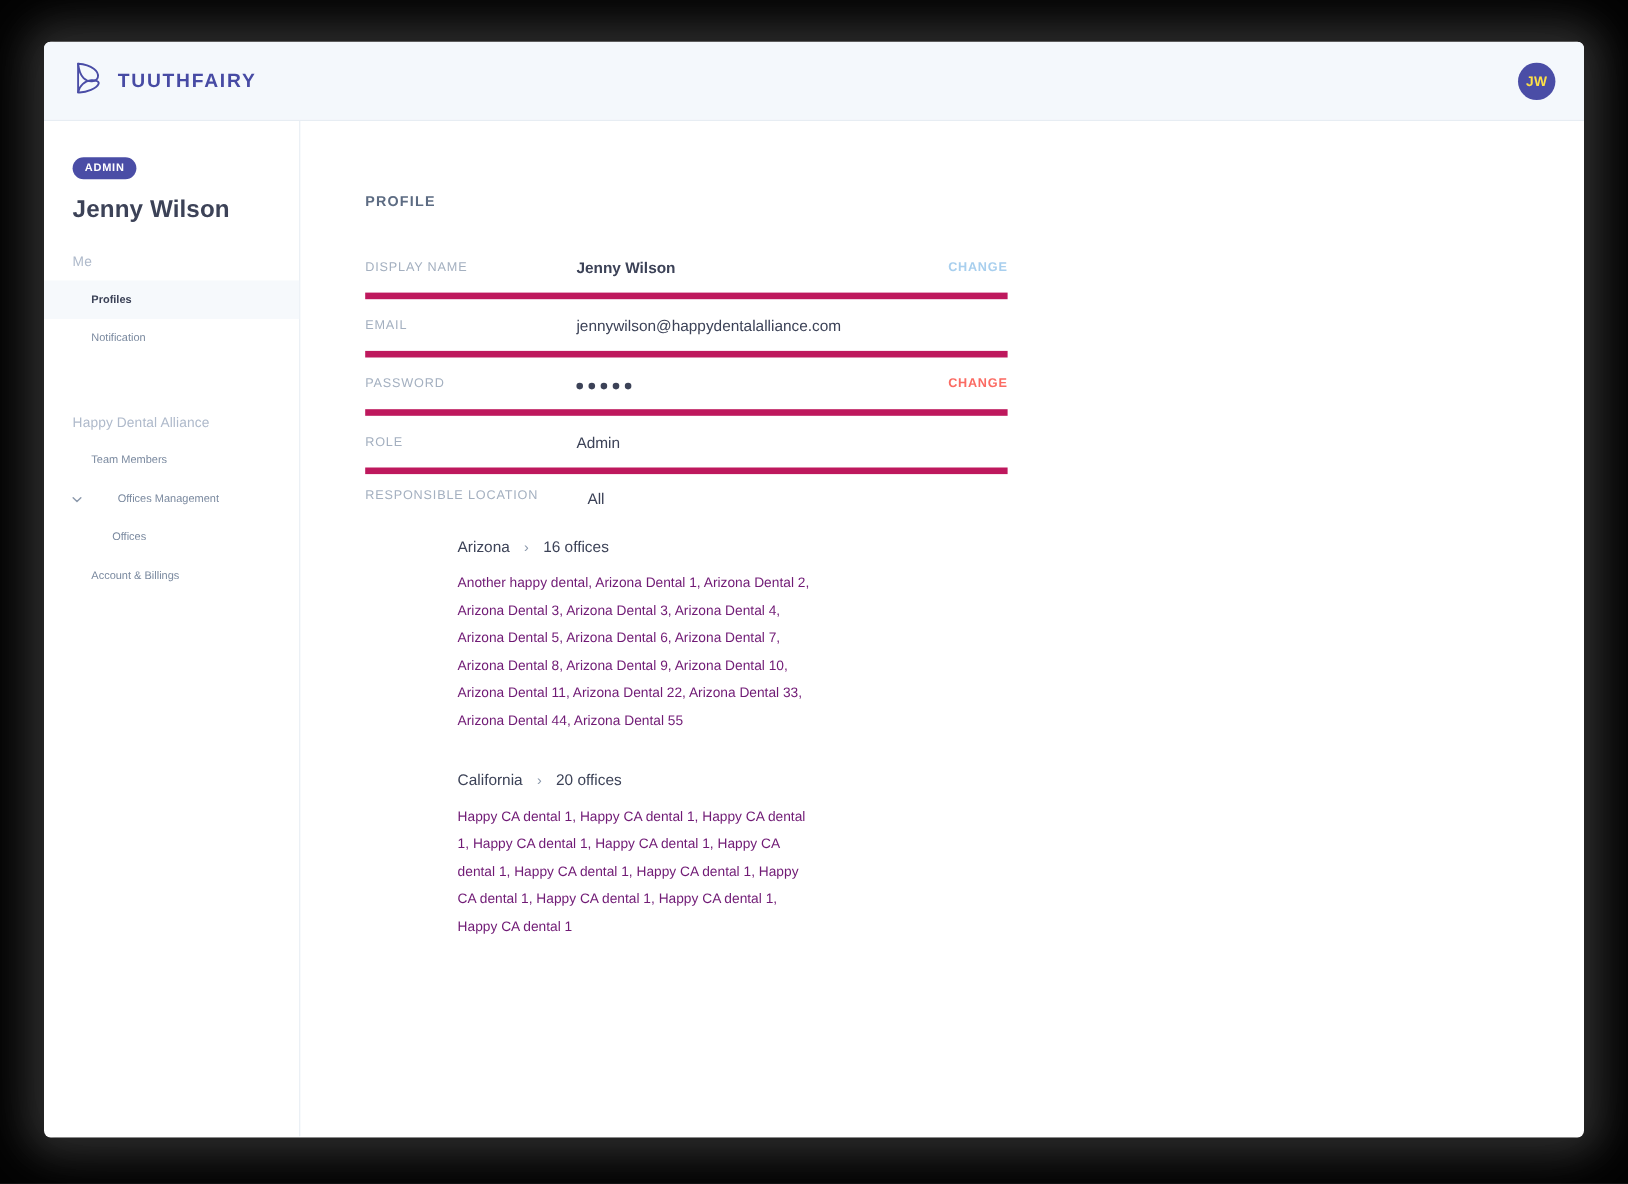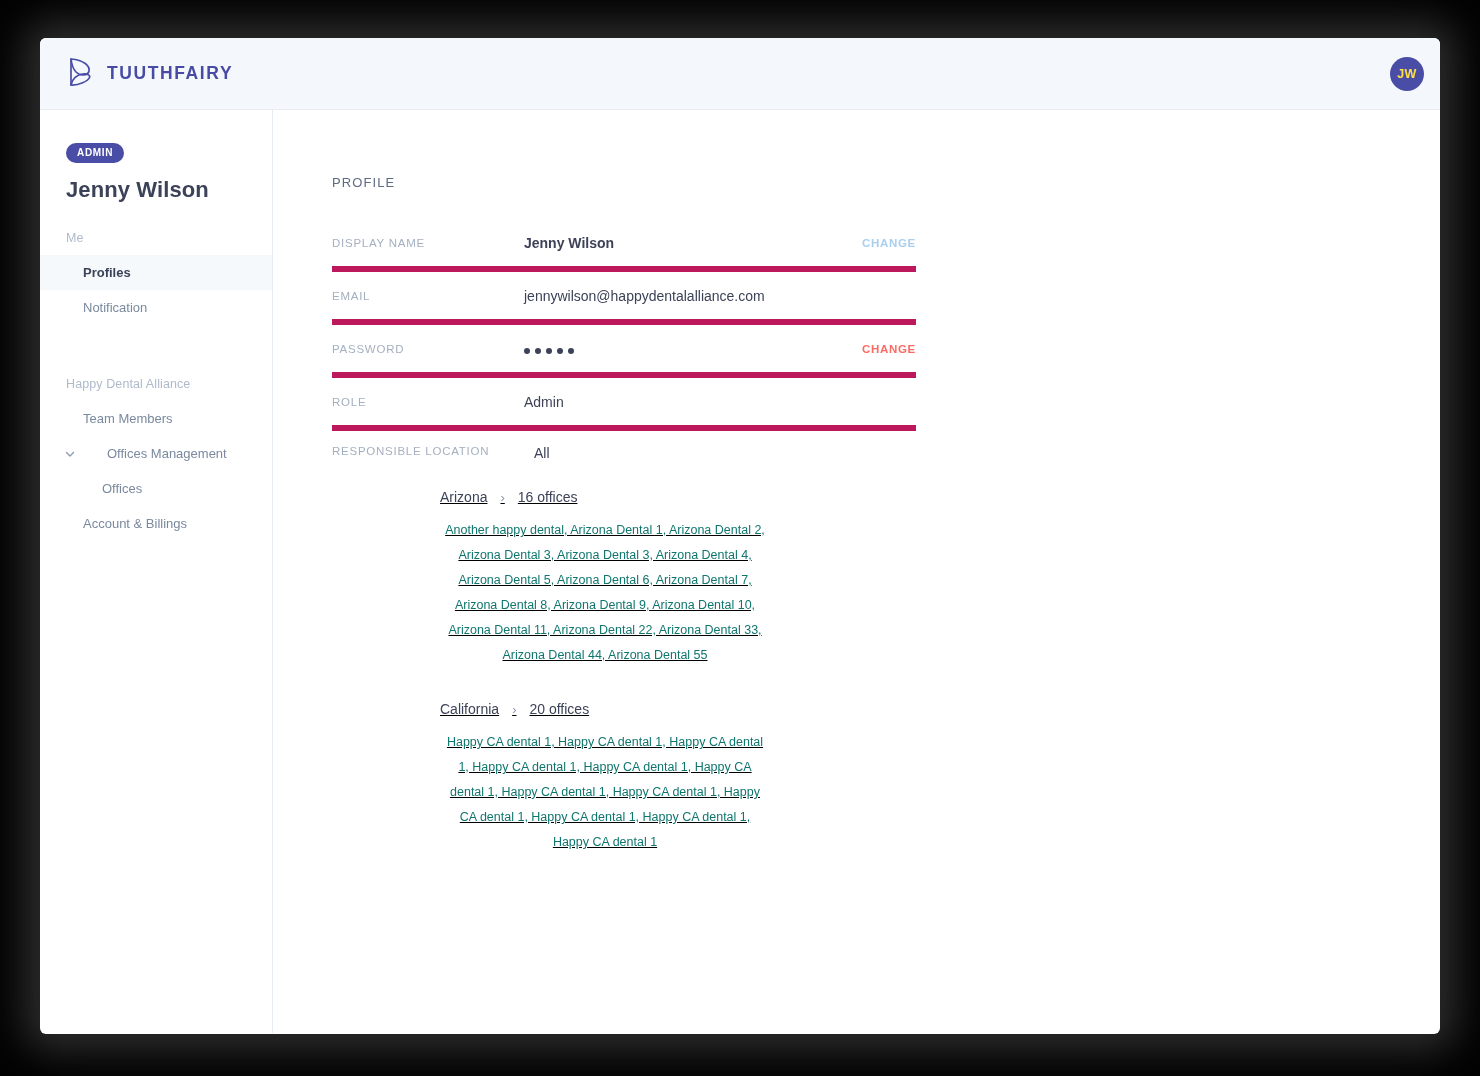--- a/index.html
+++ b/index.html
@@ -49,21 +49,21 @@
 
   
   .app-header {
     position: relative;
     height: 72px;
     background: #F4F8FC;
     border-bottom: 1px solid #E7EDF3;
     display: flex;
     align-items: center;
     justify-content: space-between;
-    padding: 0 16px 0 28px;
+    padding: 0 26px 0 28px;
     box-sizing: border-box;
   }
   .brand {
     display: flex;
     align-items: center;
     gap: 13px;
   }
   .brand-logo { display:block; }
   .brand-name {
     font-size: 17.5px;
@@ -123,21 +123,21 @@
     margin-left: 26px;
     font-size: 12.5px;
     color: #AFBACB;
     letter-spacing: 0.1px;
     margin-bottom: 10px;
   }
   .nav-item {
     height: 35px;
     display: flex;
     align-items: center;
-    font-size: 13px;
+    font-size: 10px;
     color: #7A899F;
     padding-left: 43px;
     box-sizing: border-box;
     position: relative;
     cursor: pointer;
   }
   .nav-item.active {
     background: #F6F9FC;
     color: #3C4257;
     font-weight: bold;
@@ -155,21 +155,21 @@
   }
 
   
   .main {
     flex: 1;
     padding: 65px 0 0 59px;
     box-sizing: border-box;
   }
   .section-title {
     font-size: 13px;
-    font-weight: normal;
+    font-weight: bold;
     letter-spacing: 1.1px;
     color: #5C6B82;
     margin-bottom: 29px;
   }
   .field-table { width: 584px; }
   .field-row {
     display: flex;
     align-items: center;
     min-height: 47px;
     border-bottom: 6px solid #be185d;
@@ -203,41 +203,40 @@
     padding-top: 3px;
   }
   .pw-dot {
     width: 6px; height: 6px;
     border-radius: 50%;
     background: #3C4257;
     display:block;
   }
 
   
-  .loc-area { margin-left: 108px; width: 392px; margin-top: 28px; text-decoration: underline; }
+  .loc-area { margin-left: 84px; width: 392px; margin-top: 28px; }
   .loc-group { margin-bottom: 33px; }
   .loc-head {
     display: flex;
     align-items: center;
     gap: 13px;
     font-size: 14px;
     color: #3C4257;
     margin-bottom: 13px;
     cursor: pointer;
   }
   .loc-head .sep {
     color: #8C99AC;
     font-size: 13px;
   }
   .loc-list {
     font-size: 12.5px;
-    color: #0f766e;
+    color: #701a75;
     line-height: 2.0;
     width: 330px;
-    text-align: center;
   }
 </style>
 </head>
 <body>
 
 <div id="app-root">
   <div class="card-shadow"></div>
 
   <div class="window">
 

